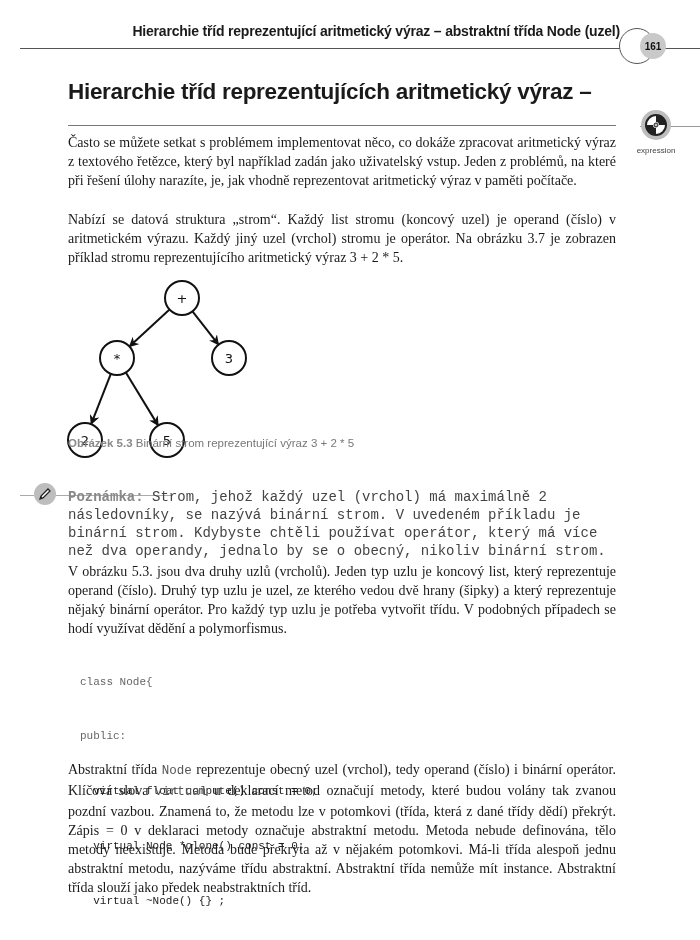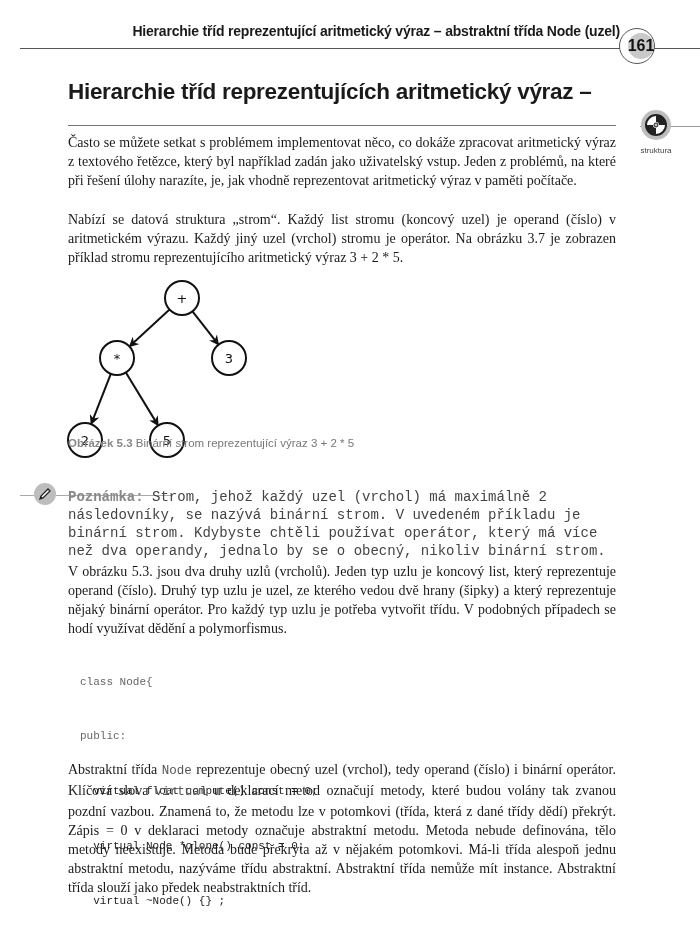--- a/index.html
+++ b/index.html
@@ -2,21 +2,21 @@
 <html><head>
 <meta charset="utf-8">
 <style>
   html, body { margin: 0; padding: 0; background: #ffffff; }
   body { width: 700px; height: 940px; position: relative; overflow: hidden; font-family: "Liberation Serif", serif; color: #1a1a1a; }
 
   .running-header { position: absolute; left: 0; top: 0; width: 700px; height: 70px; }
   .running-header .rule { position: absolute; left: 20px; top: 48px; width: 680px; height: 1px; background: #555; }
   .running-header .title { position: absolute; right: 80px; top: 23px; font-family: "Liberation Sans", sans-serif; font-size: 14px; font-weight: bold; color: #1a1a1a; background: #fff; padding-left: 6px; white-space: nowrap; letter-spacing: -0.2px; }
   .page-badge { position: absolute; left: 619px; top: 28px; width: 34px; height: 34px; border-radius: 50%; border: 1px solid #555; background: #fff; }
-  .page-badge .inner { position: absolute; left: 8px; top: 4px; width: 26px; height: 26px; border-radius: 50%; background: #c9c9c9; display: flex; align-items: center; justify-content: center; font-family: "Liberation Sans", sans-serif; font-weight: bold; font-size: 16px; color: #111; }
+  .page-badge .inner { position: absolute; left: 20px; top: 4px; width: 26px; height: 26px; border-radius: 50%; background: #c9c9c9; display: flex; align-items: center; justify-content: center; font-family: "Liberation Sans", sans-serif; font-weight: bold; font-size: 10px; color: #111; }
 
   .chapter-title { position: absolute; left: 68px; top: 79px; width: 540px; font-family: "Liberation Sans", sans-serif; font-weight: bold; font-size: 22.5px; line-height: 25px; color: #1a1a1a; letter-spacing: -0.3px; }
   .title-rule { position: absolute; left: 68px; top: 125px; width: 548px; height: 1px; background: #777; }
   .side-rule { position: absolute; left: 640px; top: 126px; width: 60px; height: 1px; background: #999; }
 
   .cd-icon { position: absolute; left: 641px; top: 110px; width: 30px; height: 30px; border-radius: 50%; background: #bdbdbd; display: flex; align-items: center; justify-content: center; }
   .cd-caption { position: absolute; left: 634px; top: 146px; width: 44px; text-align: center; font-family: "Liberation Sans", sans-serif; font-size: 8px; color: #444; }
 
   p.body { position: absolute; left: 68px; width: 548px; margin: 0; font-size: 14px; line-height: 19px; text-align: justify; }
   #p1 { top: 133px; }
@@ -56,21 +56,21 @@
 <div class="side-rule"></div>
 
 <div class="cd-icon">
   <svg width="24" height="24" viewBox="0 0 24 24">
     <circle cx="12" cy="12" r="10" fill="#fff" stroke="#222" stroke-width="2"></circle>
     <path d="M12 2 A10 10 0 0 1 22 12 L15 12 A3 3 0 0 0 12 9 Z" fill="#222"></path>
     <path d="M12 22 A10 10 0 0 1 2 12 L9 12 A3 3 0 0 0 12 15 Z" fill="#222"></path>
     <circle cx="12" cy="12" r="2" fill="#bdbdbd" stroke="#222" stroke-width="1"></circle>
   </svg>
 </div>
-<div class="cd-caption">struktura</div>
+<div class="cd-caption">expression</div>
 
 <p class="body" id="p1">Často se můžete setkat s problémem implementovat něco, co dokáže zpracovat aritmetický výraz z textového řetězce, který byl například zadán jako uživatelský vstup. Jeden z problémů, na které při řešení úlohy narazíte, je, jak vhodně reprezentovat aritmetický výraz v paměti počítače.</p>
 <p class="body" id="p2">Nabízí se datová struktura „strom“. Každý list stromu (koncový uzel) je operand (číslo) v aritmetickém výrazu. Každý jiný uzel (vrchol) stromu je operátor. Na obrázku 3.7 je zobrazen příklad stromu reprezentujícího aritmetický výraz 3 + 2 * 5.</p>
 
 <svg class="tree" viewBox="0 0 300 190">
   <defs>
     <marker id="arrow" markerWidth="10" markerHeight="10" refX="8" refY="5" orient="auto" markerUnits="userSpaceOnUse">
       <path d="M0,0 L10,5 L0,10 L3,5 Z" fill="#111"></path>
     </marker>
   </defs>

